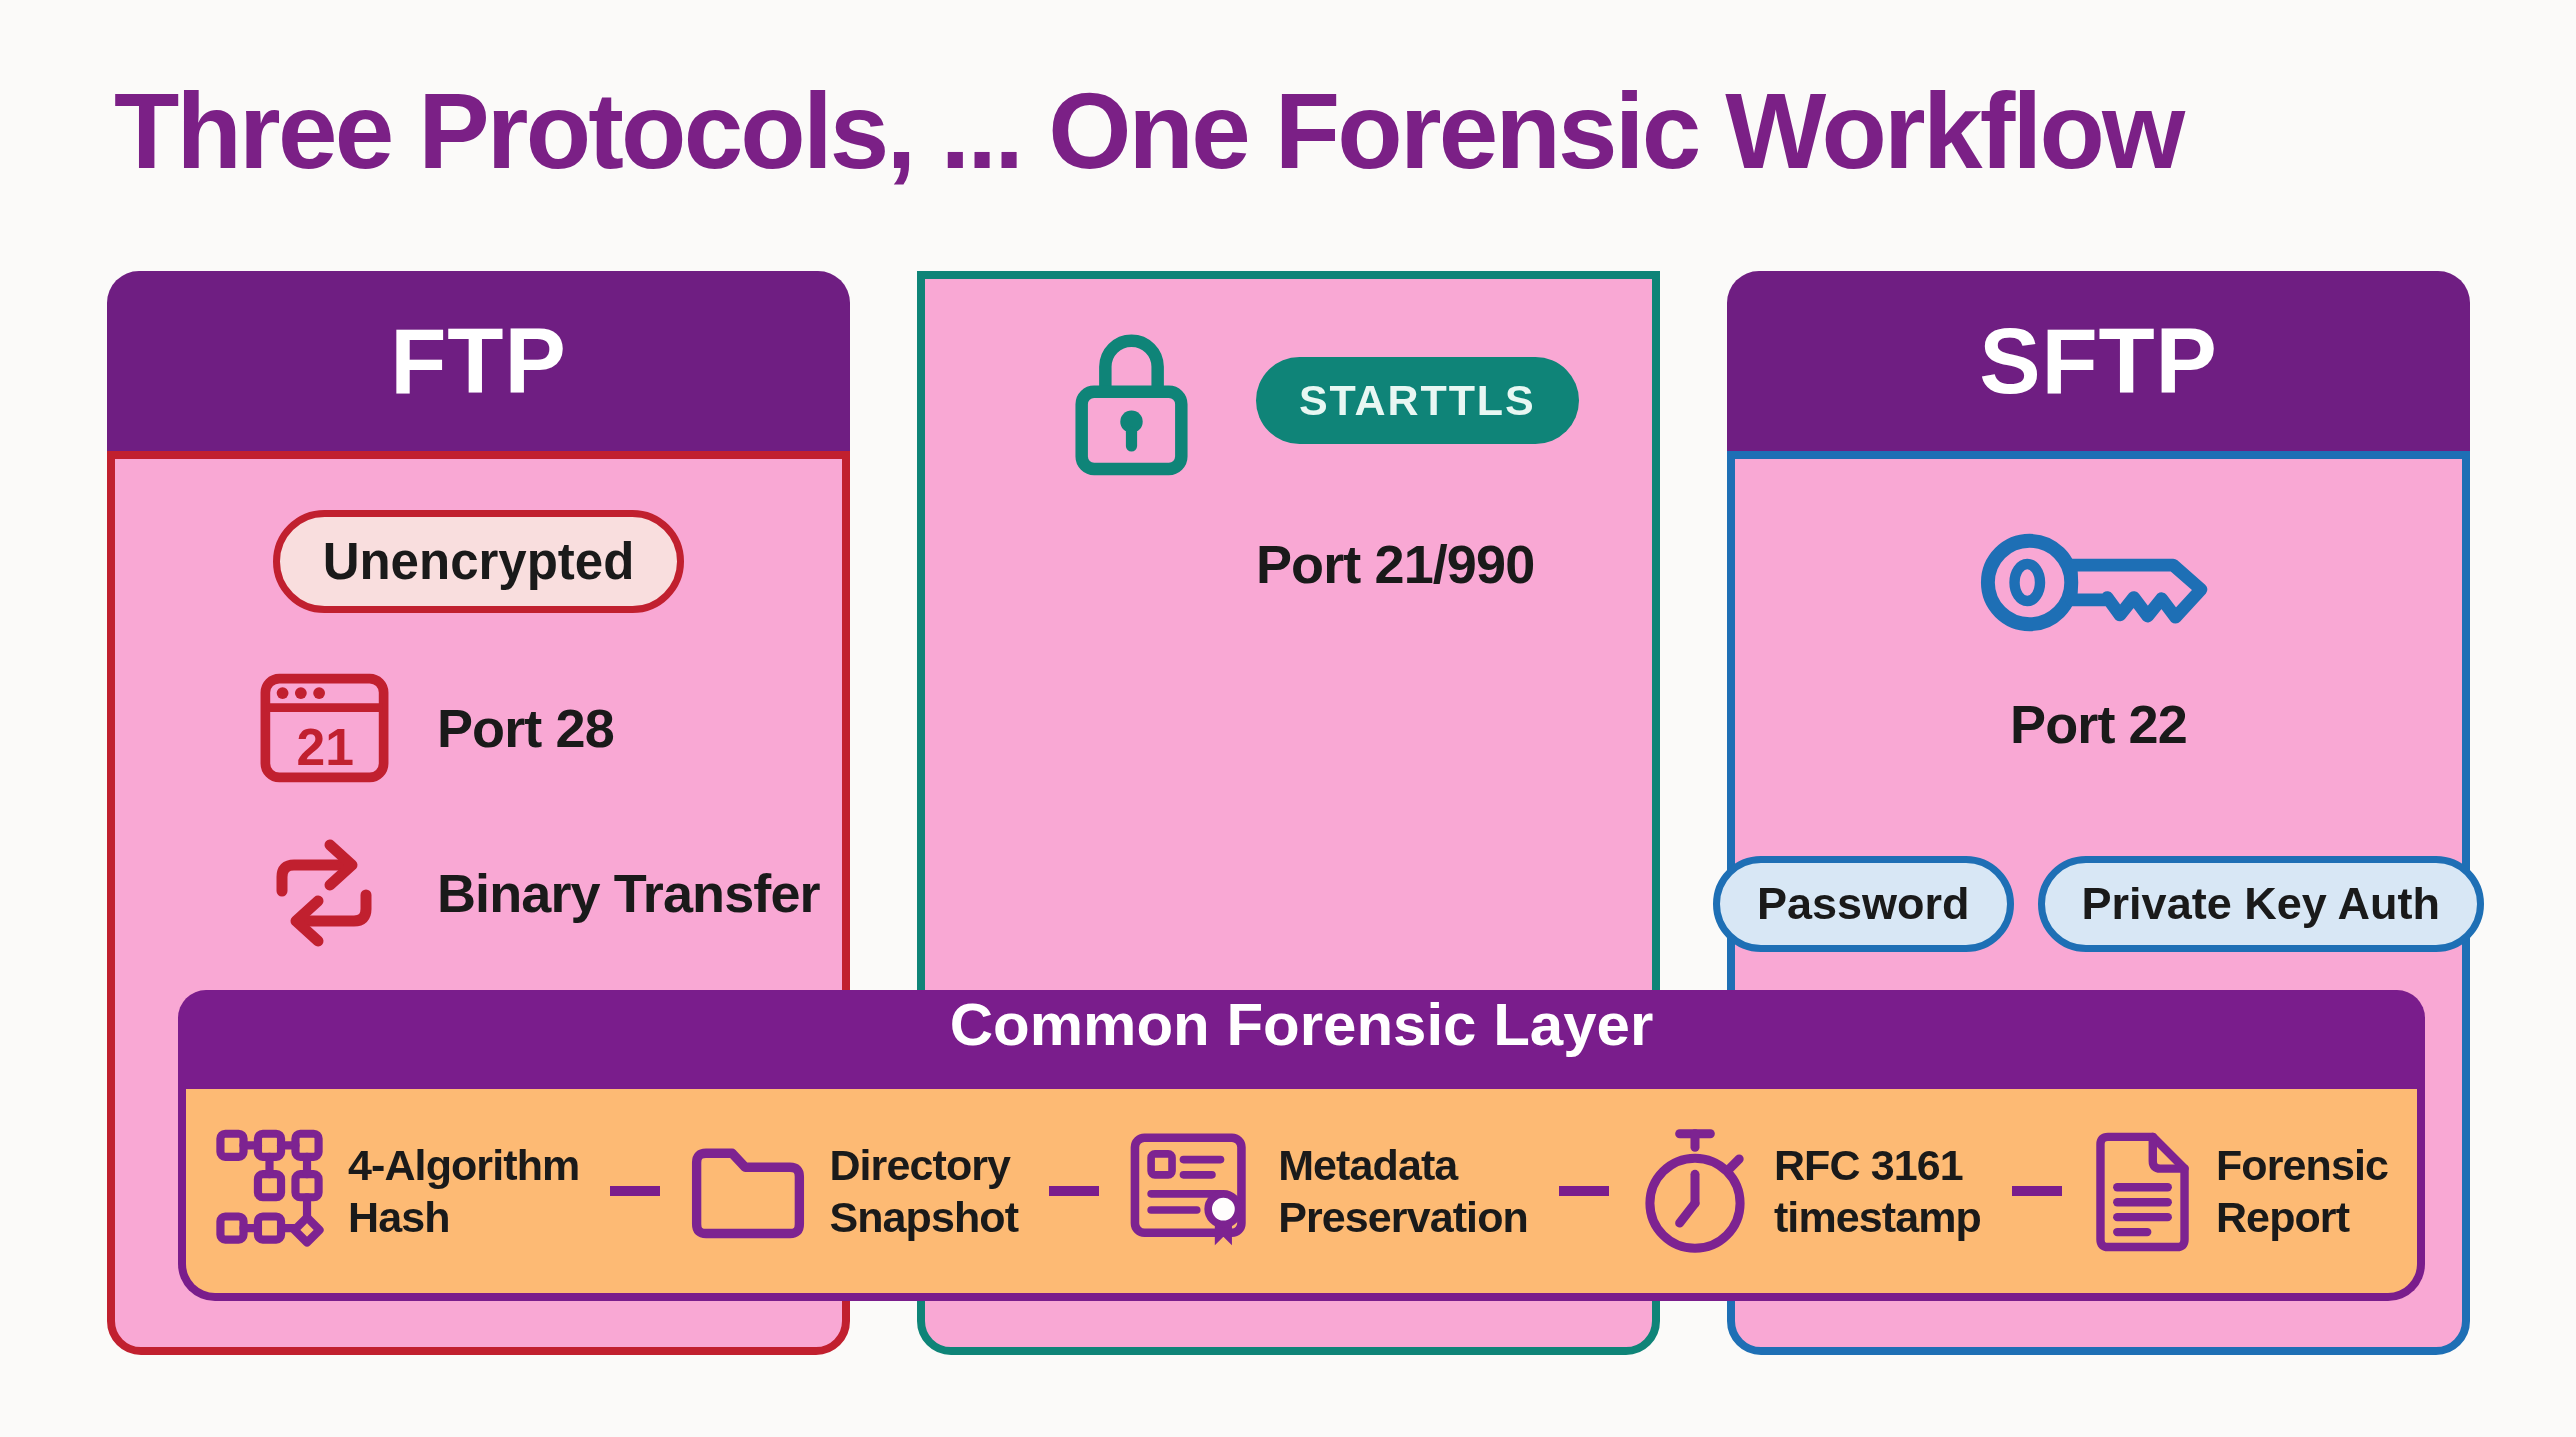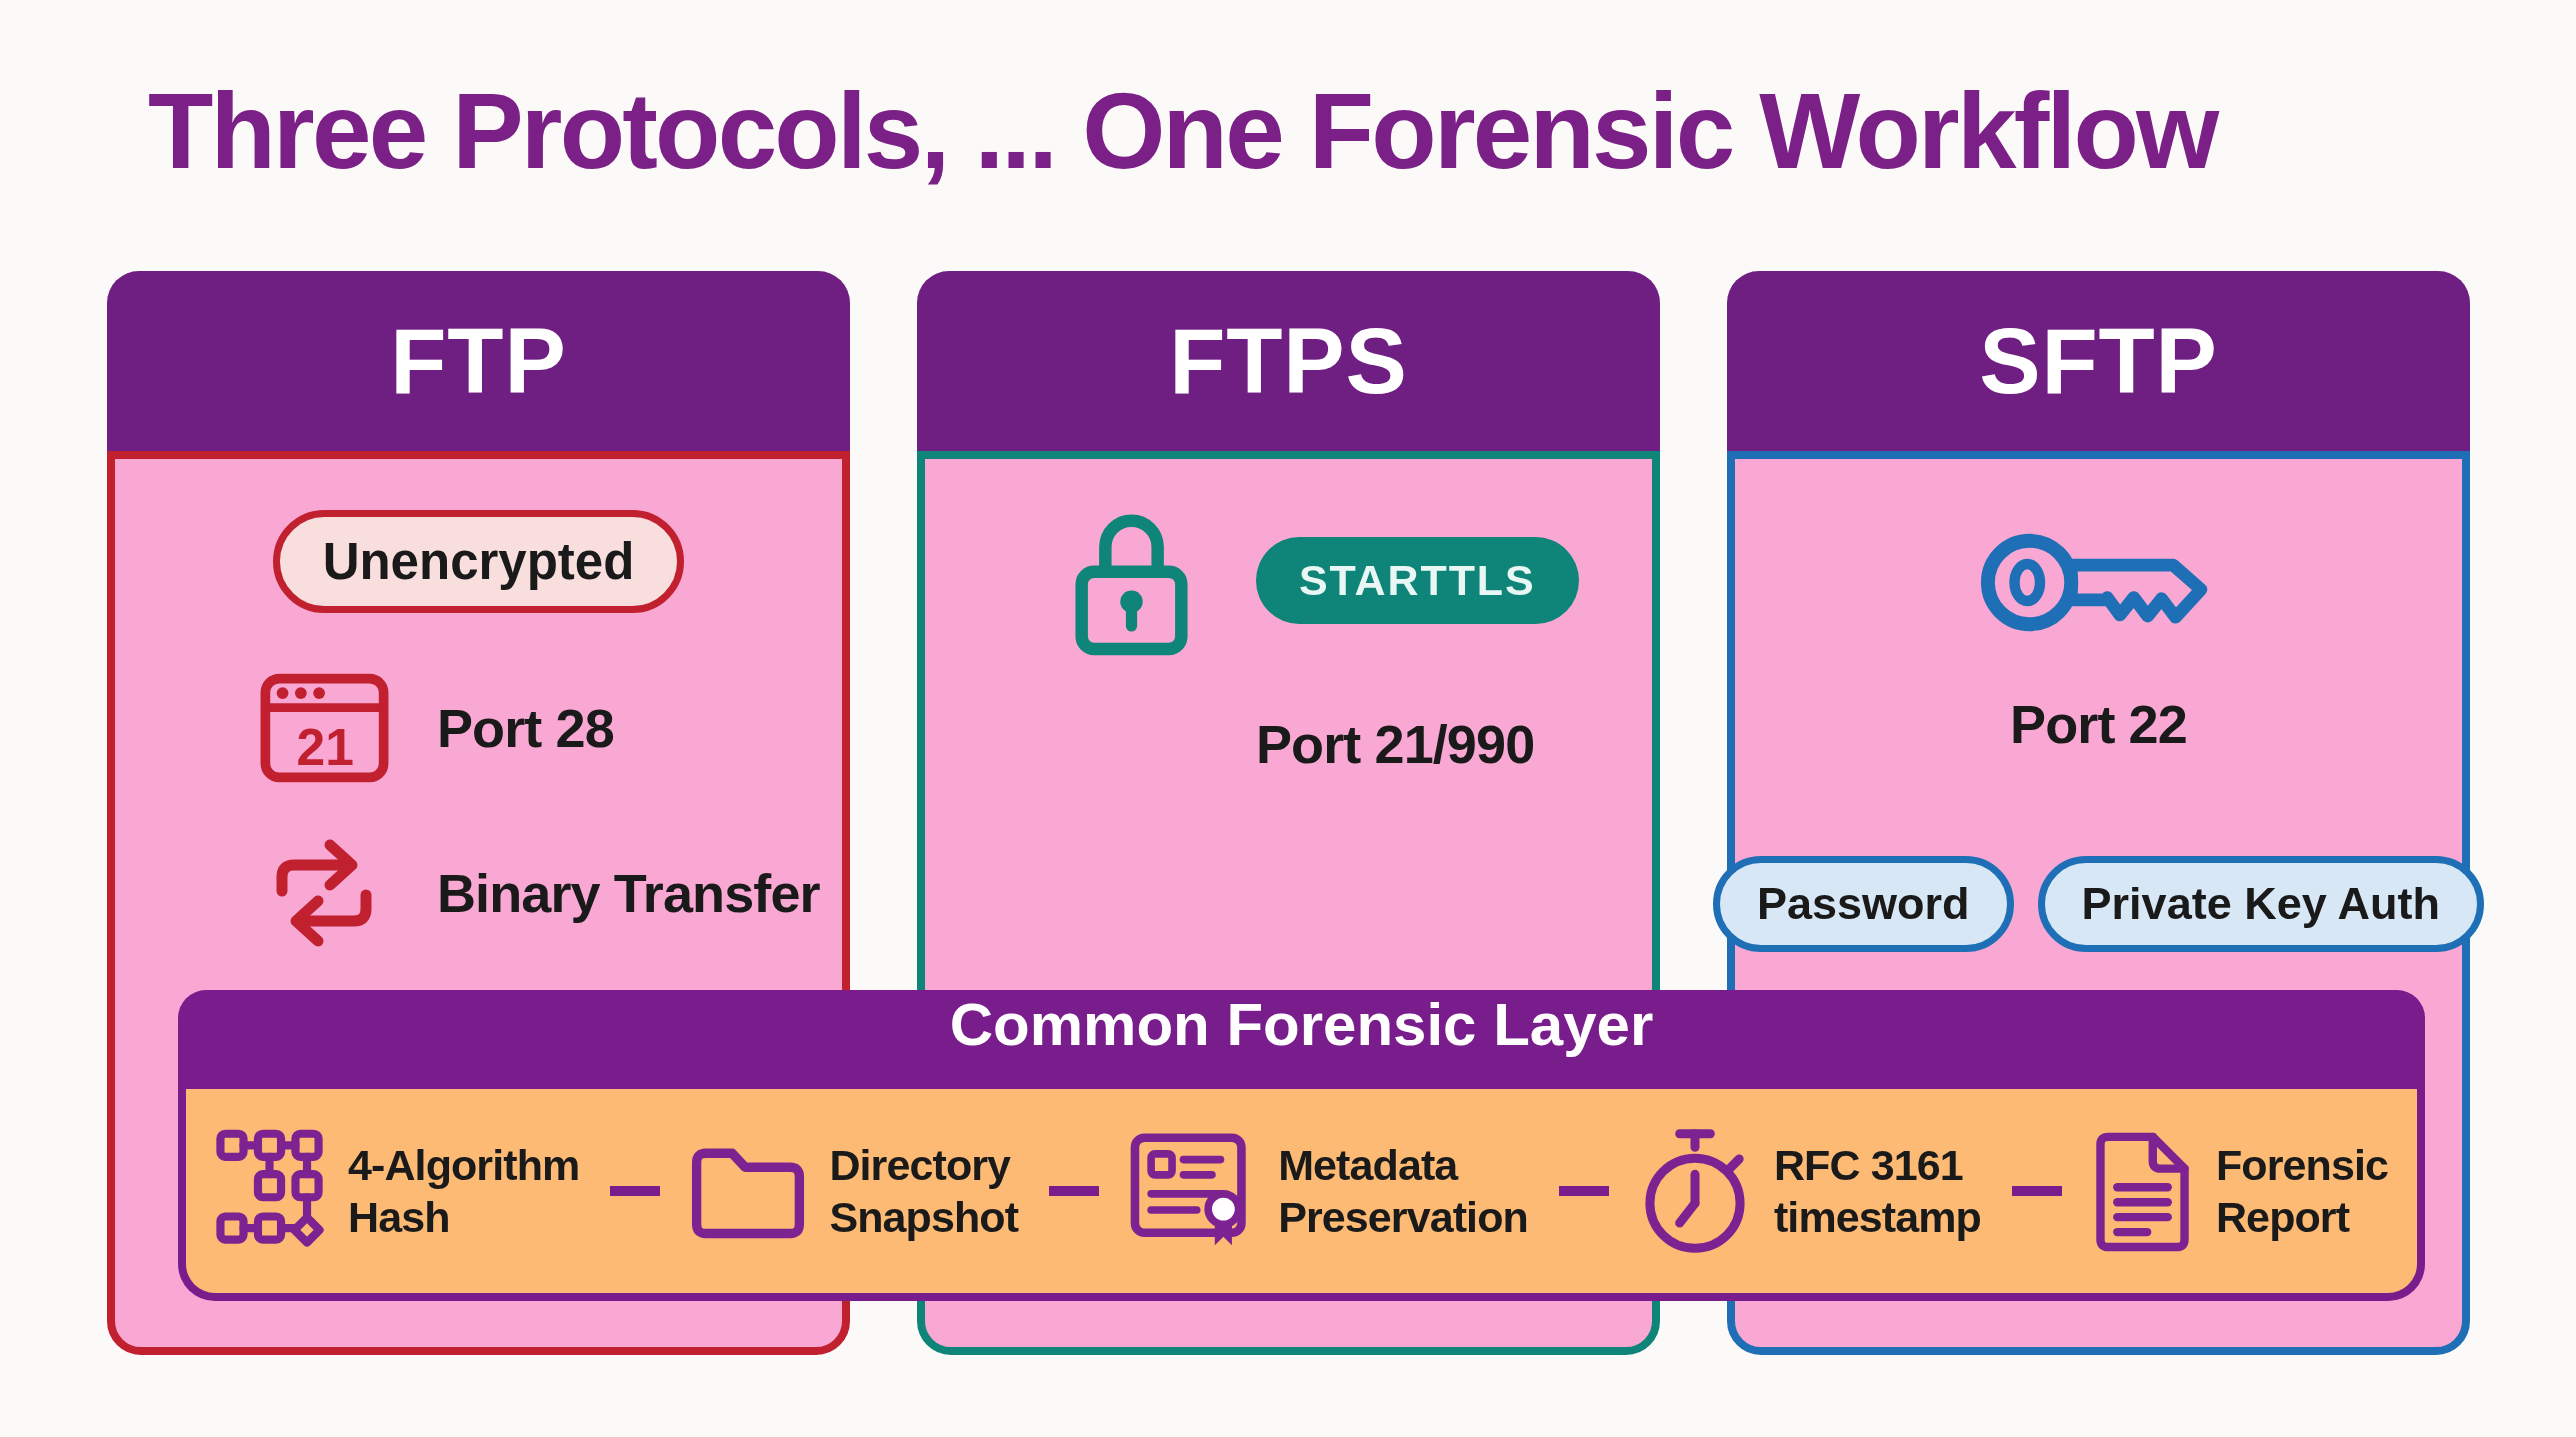--- a/index.html
+++ b/index.html
@@ -4,21 +4,21 @@
 <style>
   html,body{margin:0;padding:0;}
   body{
     width:2576px;height:1438px;
     background:#fbfaf9;
     font-family:"Liberation Sans", sans-serif;
     position:relative;overflow:hidden;
     color:#1a1a1a;
   }
   .title{
-    position:absolute;left:148px;top:69px;margin:0;
+    position:absolute;left:114px;top:69px;margin:0;
     font-size:107px;font-weight:700;letter-spacing:-2.8px;
     color:#7b2086;white-space:nowrap;
   }
   
   .cards{
     position:absolute;left:107px;top:271px;width:2363px;height:1084px;
     display:flex;gap:67px;
   }
   .card{flex:1;display:flex;flex-direction:column;min-width:0;}
   .card-head{
@@ -137,23 +137,20 @@
             <path class="stroke" d="M102 58 V72 Q102 84 90 84 H36" stroke="#c1202f" stroke-width="11"></path>
             <path class="stroke" d="M54 64 L32 84 L54 104" stroke="#c1202f" stroke-width="11"></path>
           </svg>
         </span>
         <span class="rowtext">Binary Transfer</span>
       </div>
     </div>
   </section>
 
   <section class="card ftps">
-    <header class="card-head">
-      <span>FTPS</span>
-    </header>
     <div class="card-body">
 
       <div class="row r1">
         <span class="icobox">
           <svg width="137" height="157" viewBox="0 0 110 126">
             <path class="stroke" d="M34 56 V36 A21 21 0 0 1 76 36 V56" stroke="#0f8478" stroke-width="10"></path>
             <rect class="stroke" x="15" y="56" width="80" height="62" rx="10" stroke="#0f8478" stroke-width="10"></rect>
             <circle cx="55" cy="80" r="9" fill="#0f8478"></circle>
             <rect x="50.5" y="84" width="9" height="20" rx="4.5" fill="#0f8478"></rect>
           </svg>

